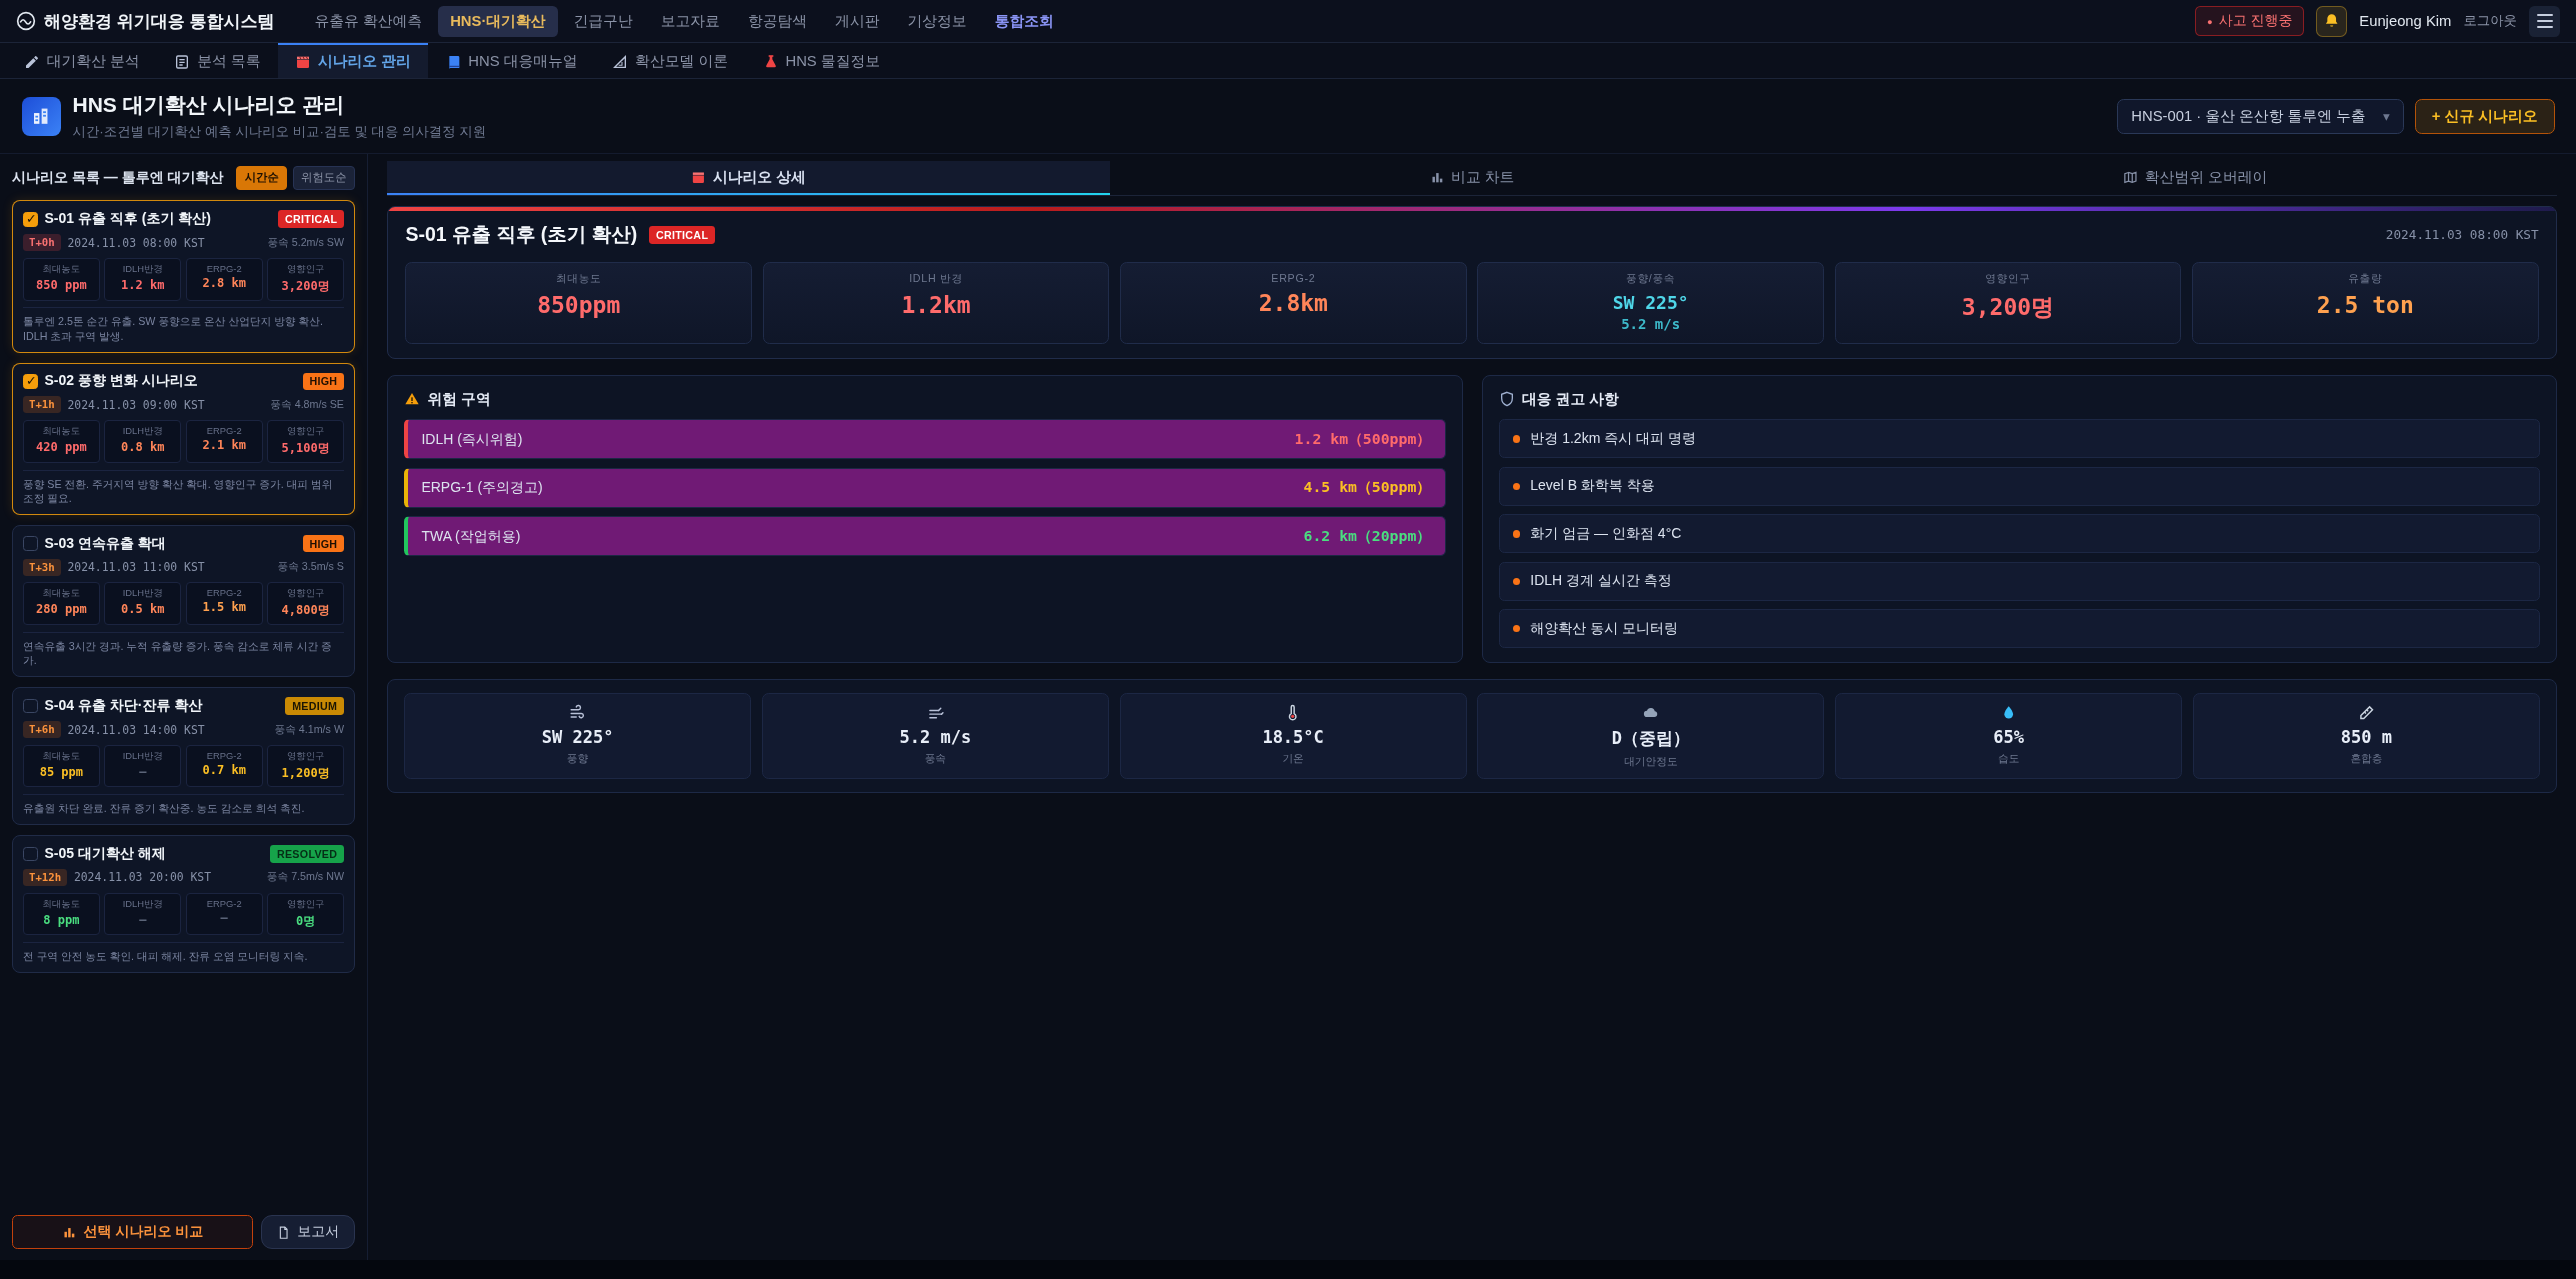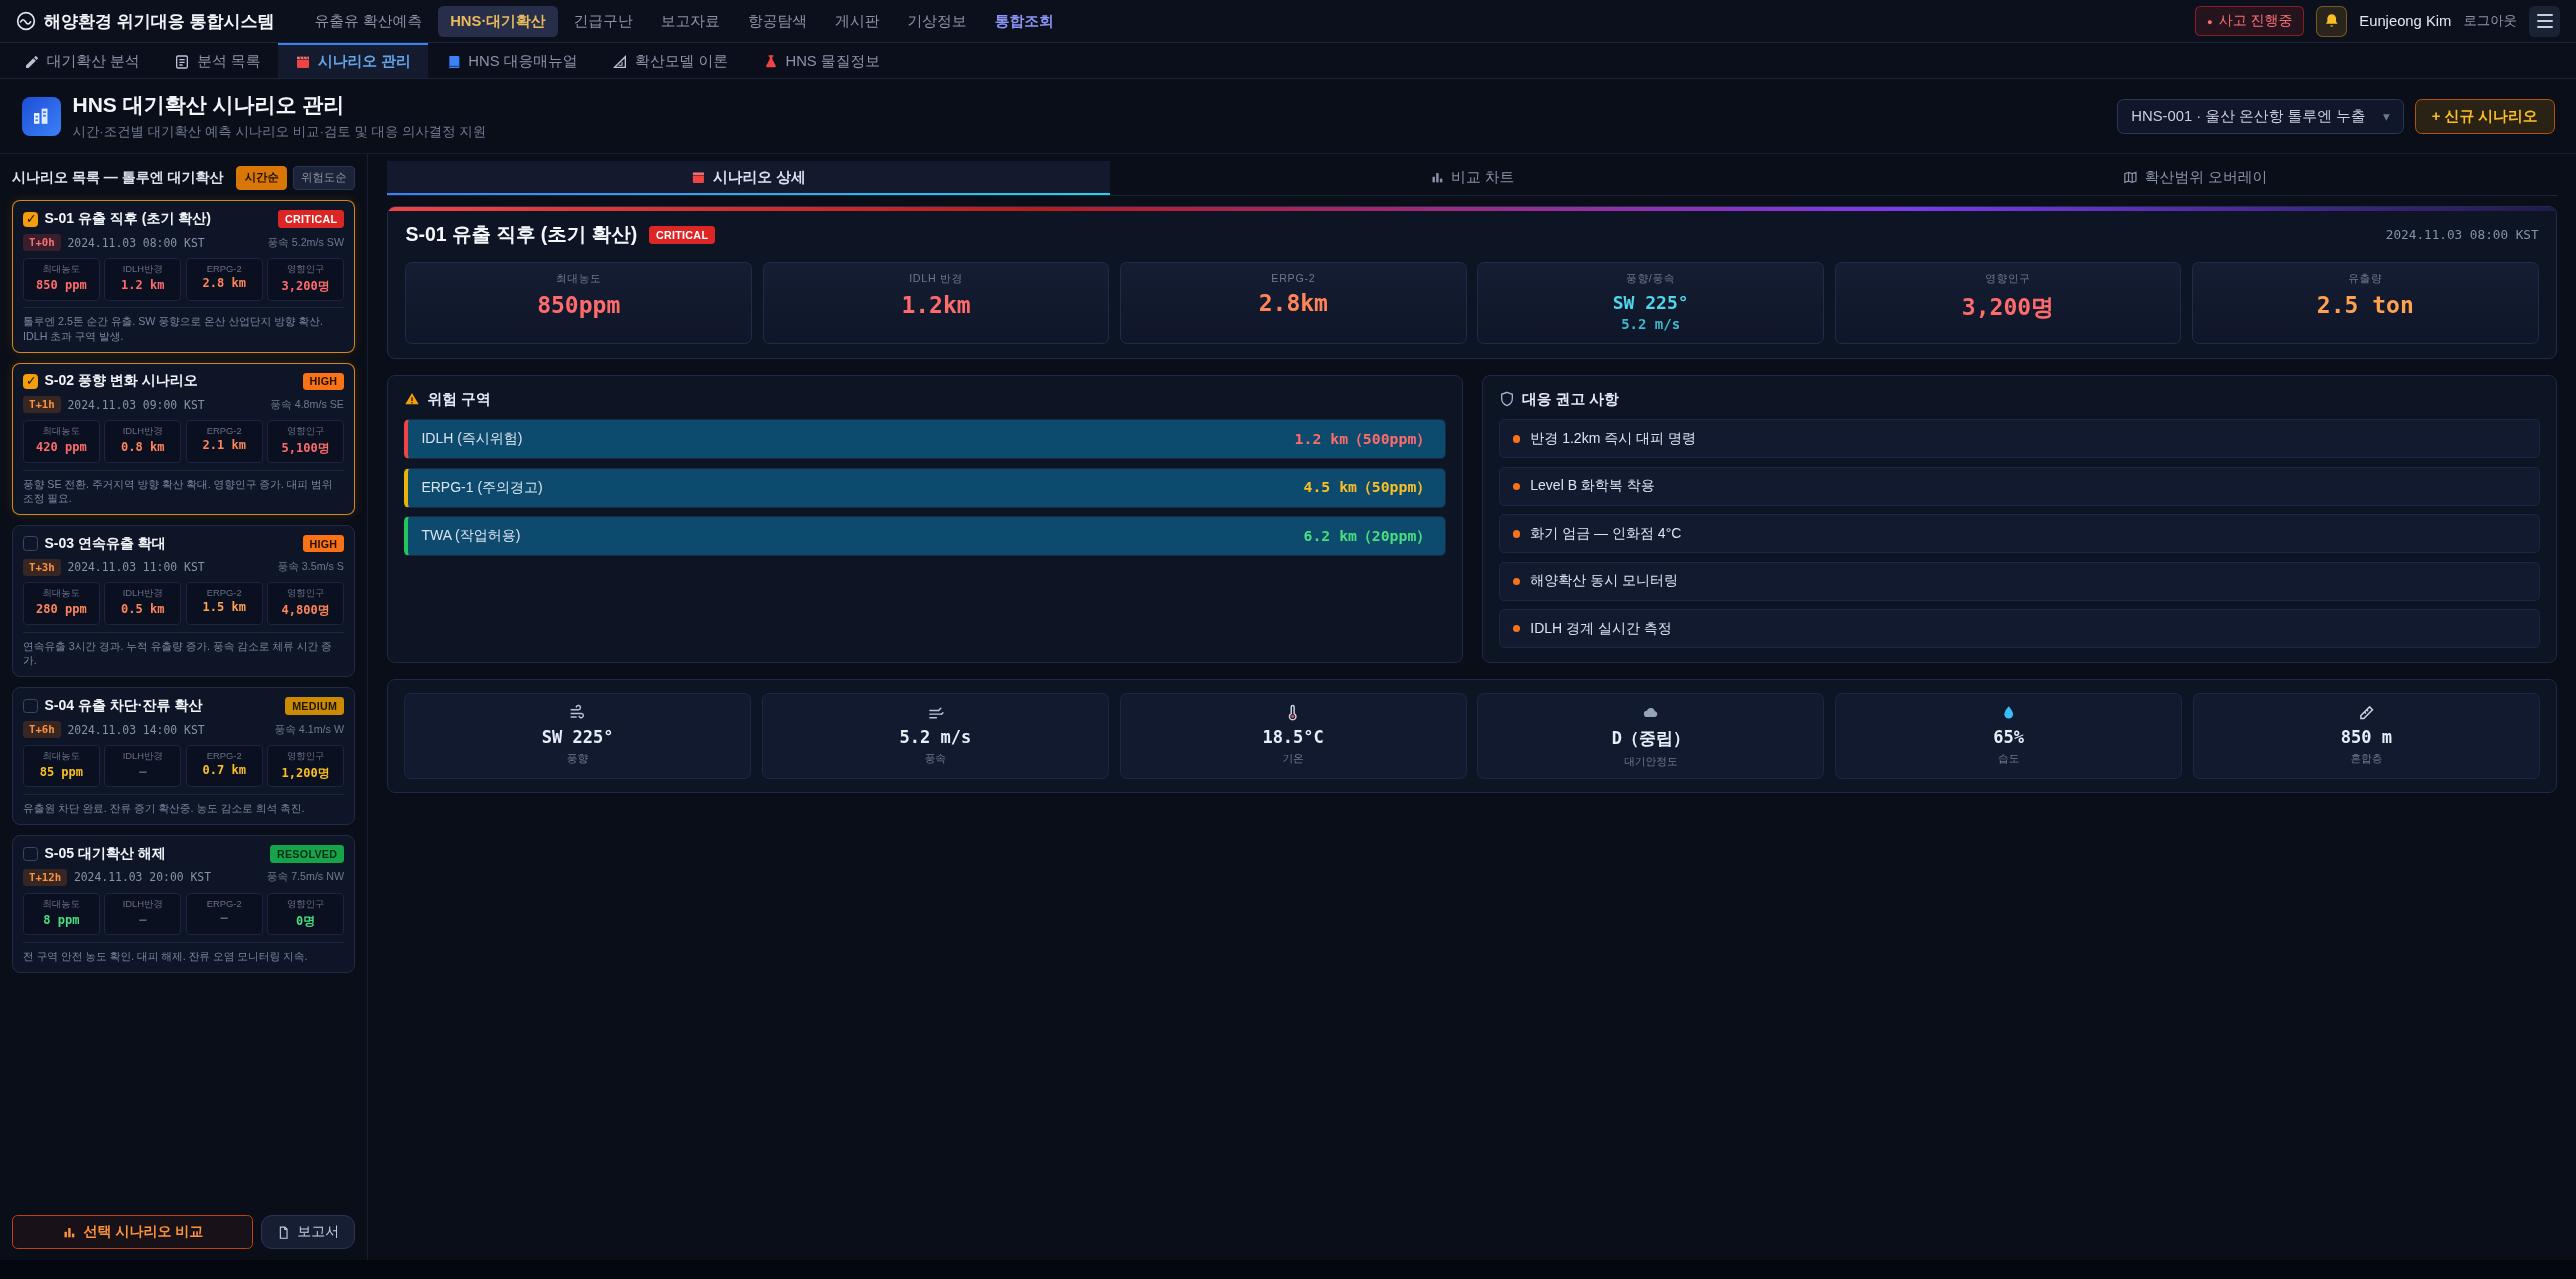--- a/index.html
+++ b/index.html
@@ -92,21 +92,21 @@
   .dmet .dv { font-size:23px; font-weight:bold; margin-top:6px; font-family:"DejaVu Sans Mono","Liberation Mono",monospace; white-space:nowrap; }
   .dmet .dv2 { font-size:14px; font-weight:bold; margin-top:2.7px; font-family:"DejaVu Sans Mono","Liberation Mono",monospace; }
   .dmet.wind2 .dv { font-size:18px; }
   .v-red { color:#ff6b6b; } .v-or { color:#ff8559; } .v-amber { color:#ffa14f; }
   .v-yellow { color:#fbbf24; } .v-green { color:#4ade80; } .v-cyan { color:#4fd6e8; }
   .v-cyan2 { color:#3db9ca; } .v-dim { color:#5b6478; }
 
   .cols { display:grid; grid-template-columns:1fr 1fr; gap:19px; margin-top:16px; }
   .panel { background:#0d1424; border:0.7px solid #1d2946; border-radius:8px; padding:13.4px 16px; }
   .ptitle { display:flex; align-items:center; gap:7.4px; font-size:14.8px; font-weight:bold; color:#e4eaf5; margin-bottom:10.7px; }
-  .zrow { display:flex; align-items:center; justify-content:space-between; background:#0c4a6e; border:0.7px solid #1c2744; border-radius:5.4px; padding:9.4px 13.4px; margin-bottom:8.7px; }
+  .zrow { display:flex; align-items:flex-end; justify-content:space-between; background:#701a75; border:0.7px solid #1c2744; border-radius:5.4px; padding:9.4px 13.4px; margin-bottom:8.7px; }
   .zrow:last-child { margin-bottom:0; }
   .zrow .zl { font-size:14px; color:#dce3ef; }
   .zrow .zv { font-size:14.8px; font-weight:bold; font-family:"DejaVu Sans Mono","Liberation Mono",monospace; white-space:nowrap; }
   .z-red { border-left:4px solid #ef4444; } .z-or { border-left:4px solid #f97316; }
   .z-yel { border-left:4px solid #eab308; } .z-grn { border-left:4px solid #22c55e; }
   .rrow { display:flex; align-items:center; gap:10px; background:#121a30; border:0.7px solid #1c2744; border-radius:5.4px; padding:9.4px 13.4px; margin-bottom:8.7px; font-size:14px; color:#dce3ef; }
   .rrow:last-child { margin-bottom:0; }
   .rdot { width:7.4px; height:7.4px; border-radius:50%; background:#f97316; flex:0 0 7.4px; }
   .weather { margin-top:16px; }
   .wgrid { display:grid; grid-template-columns:repeat(6,1fr); gap:10.7px; }
@@ -521,25 +521,25 @@
           <div class="rrow">
               <span class="rdot"></span>
               <span>Level B 화학복 착용</span>
             </div>
           <div class="rrow">
               <span class="rdot"></span>
               <span>화기 엄금 — 인화점 4°C</span>
             </div>
           <div class="rrow">
               <span class="rdot"></span>
-              <span>해양확산 동시 모니터링</span>
+              <span>IDLH 경계 실시간 측정</span>
             </div>
           <div class="rrow">
               <span class="rdot"></span>
-              <span>IDLH 경계 실시간 측정</span>
+              <span>해양확산 동시 모니터링</span>
             </div>
         </section>
       </div>
 
       <section class="panel weather">
         <div class="wgrid">
           <div class="wcell">
             <svg width="17.4" height="17.4" viewBox="0 0 24 24" style="margin:0 auto" fill="none" stroke="#b9c2d8" stroke-width="2" stroke-linecap="round">
                 <path d="M3 8h10a3 3 0 1 0-3-4M3 13h14a3 3 0 1 1-3 4M3 18h7"></path>
               </svg>

